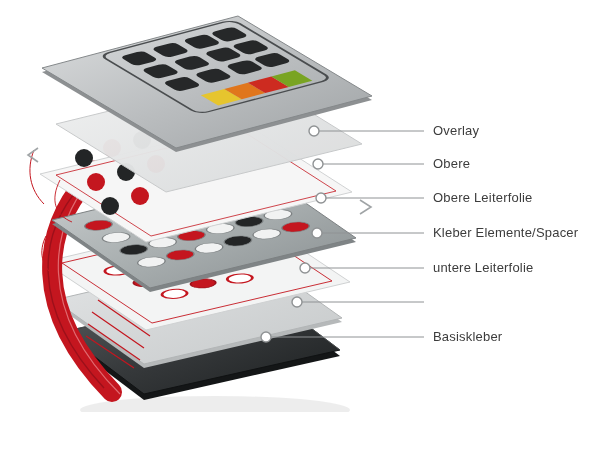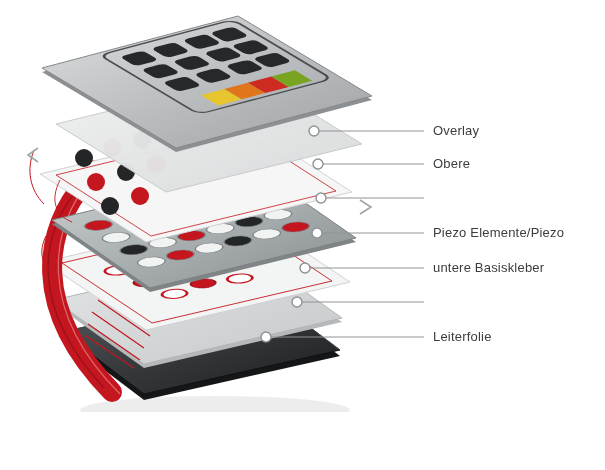--- a/index.html
+++ b/index.html
@@ -204,17 +204,18 @@
         <circle cx="317" cy="233" r="5"></circle>
         <circle cx="305" cy="268" r="5"></circle>
         <circle cx="297" cy="302" r="5"></circle>
         <circle cx="266" cy="337" r="5"></circle>
       </g>
     </g>
   </svg>
 
   <div class="layer-label" style="top:122px">Overlay</div>
   <div class="layer-label" style="top:155px">Obere</div>
-  <div class="layer-label" style="top:224px">Piezo Elemente/Piezo</div>
-  <div class="layer-label" style="top:259px">untere Basiskleber</div>
-  <div class="layer-label" style="top:328px">Leiterfolie</div>
+  <div class="layer-label" style="top:189px">Obere Leiterfolie</div>
+  <div class="layer-label" style="top:224px">Kleber Elemente/Spacer</div>
+  <div class="layer-label" style="top:259px">untere Leiterfolie</div>
+  <div class="layer-label" style="top:328px">Basiskleber</div>
 
 </div>
 
 </body></html>

